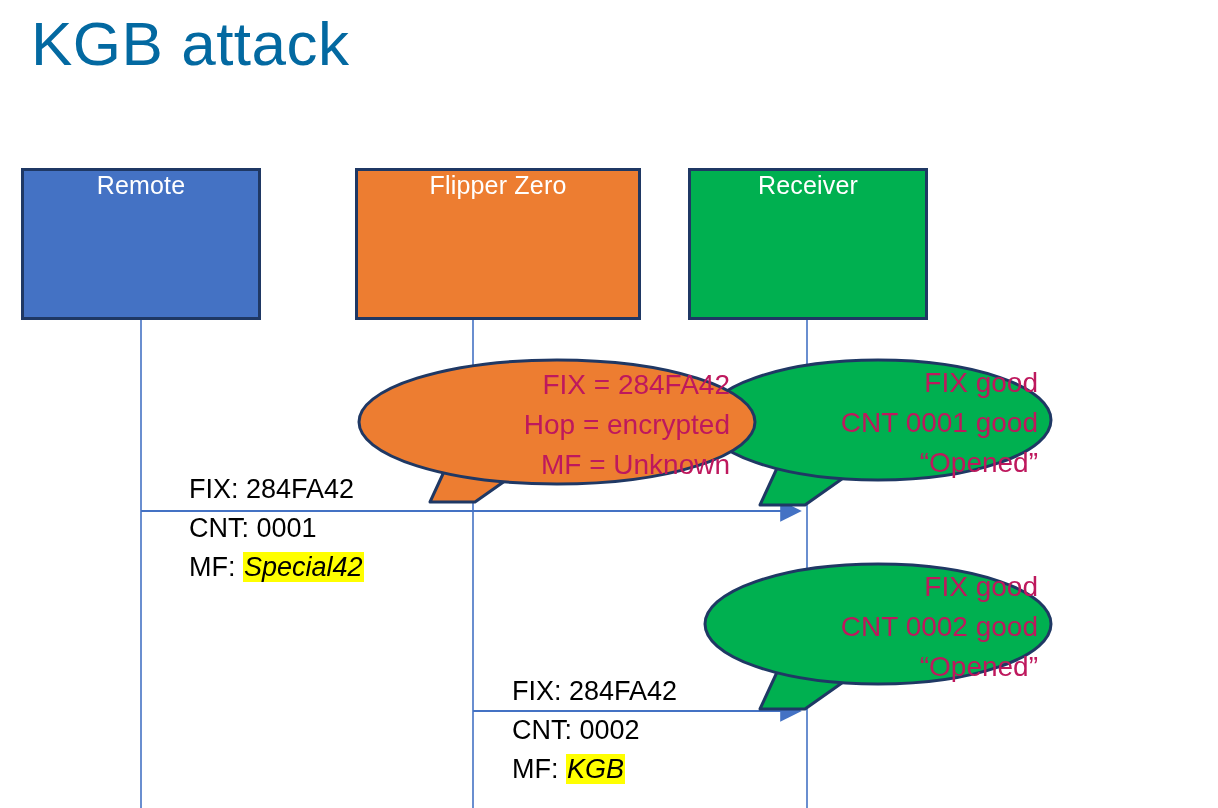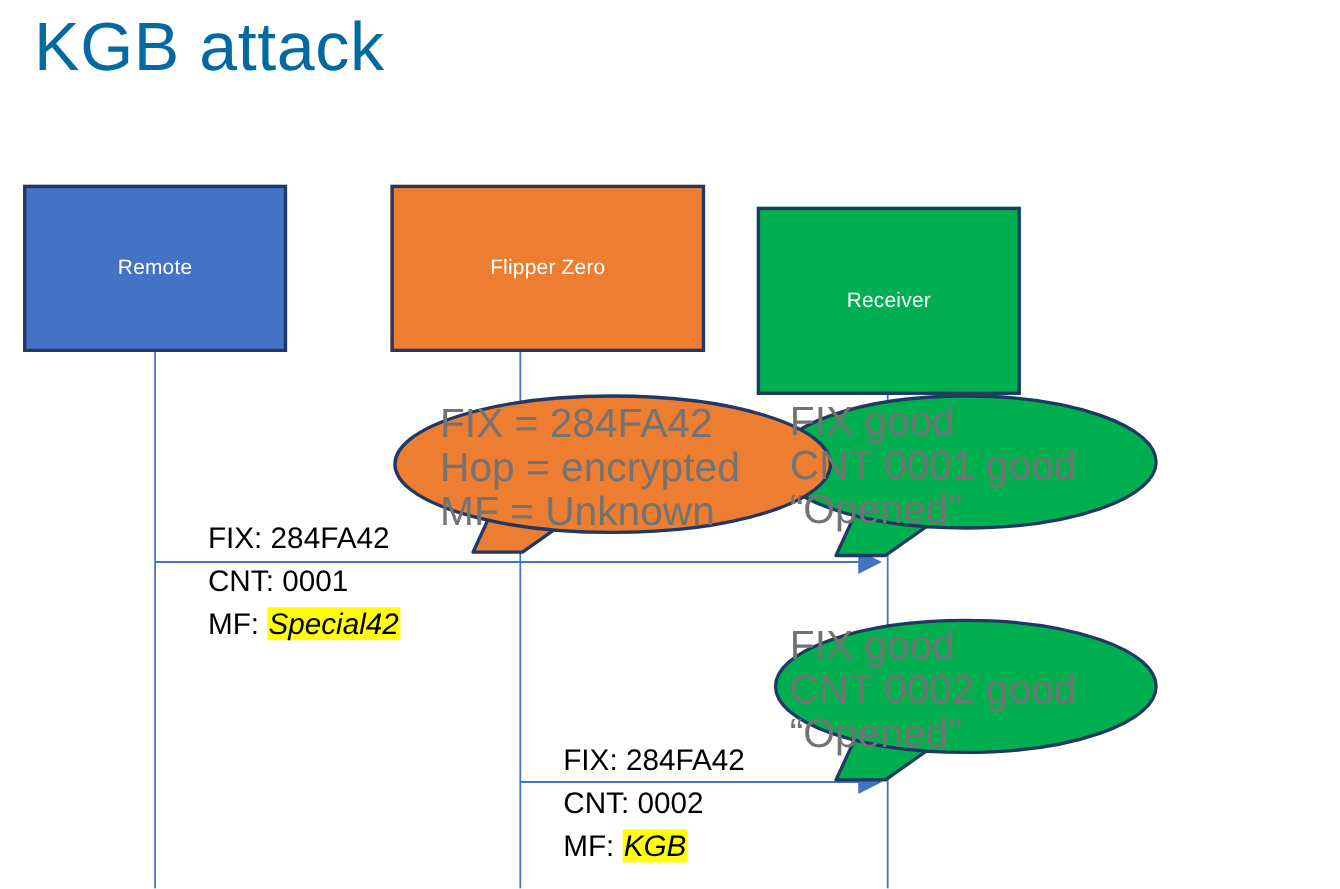--- a/index.html
+++ b/index.html
@@ -40,38 +40,38 @@
     width: 1218px;
     height: 808px;
   }
 
   
   .actor-box {
     position: absolute;
     box-sizing: border-box;
     border: 3px solid #1F3864;
     display: flex;
-    align-items: center;
+    align-items: flex-start;
     justify-content: center;
     color: #ffffff;
-    font-size: 19px;
+    font-size: 25px;
     font-weight: 400;
     letter-spacing: 0.2px;
   }
   #actor-remote   { left: 21px;  top: 168px; width: 240px; height: 152px; background: #4472C4; }
   #actor-flipper  { left: 355px; top: 168px; width: 286px; height: 152px; background: #ED7D31; }
-  #actor-receiver { left: 688px; top: 168px; width: 240px; height: 171px; background: #00B050; margin-top: 20px; }
+  #actor-receiver { left: 688px; top: 168px; width: 240px; height: 152px; background: #00B050; }
 
   
   .bubble-text {
     position: absolute;
-    color: #737373;
-    font-size: 37px;
+    color: #be185d;
+    font-size: 28px;
     line-height: 40px;
-    text-align: left;
+    text-align: right;
     white-space: nowrap;
     pointer-events: none;
   }
   #bubble-flipper-text  { left: 400px; top: 365px; width: 330px; }
   #bubble-recv1-text    { left: 718px; top: 363px; width: 320px; }
   #bubble-recv2-text    { left: 718px; top: 567px; width: 320px; }
 
   
   .msg-label {
     position: absolute;

